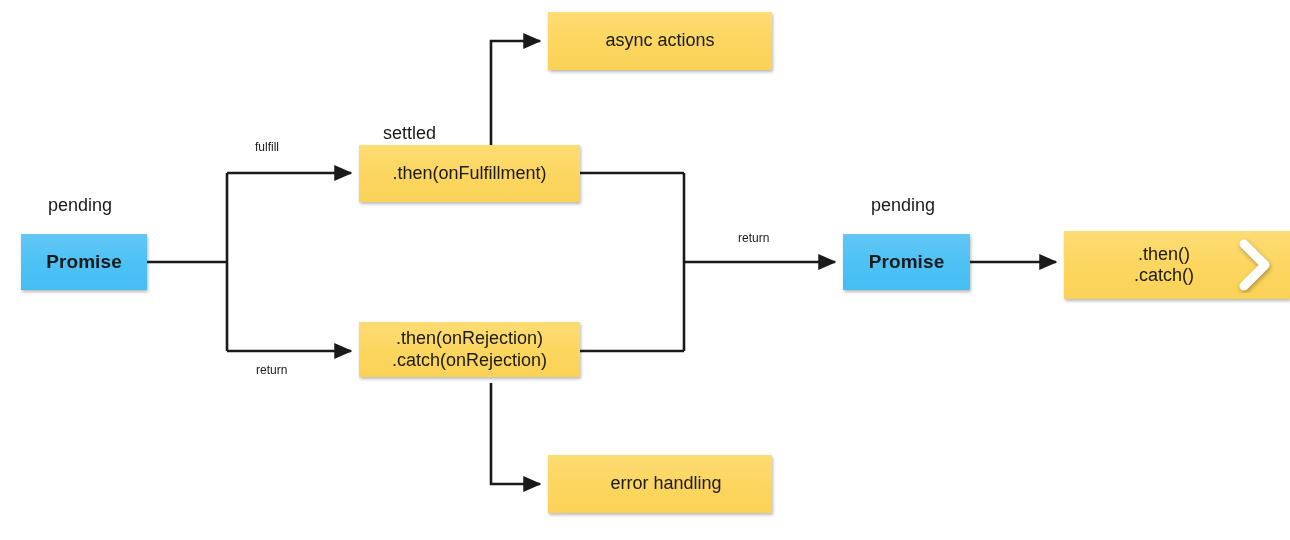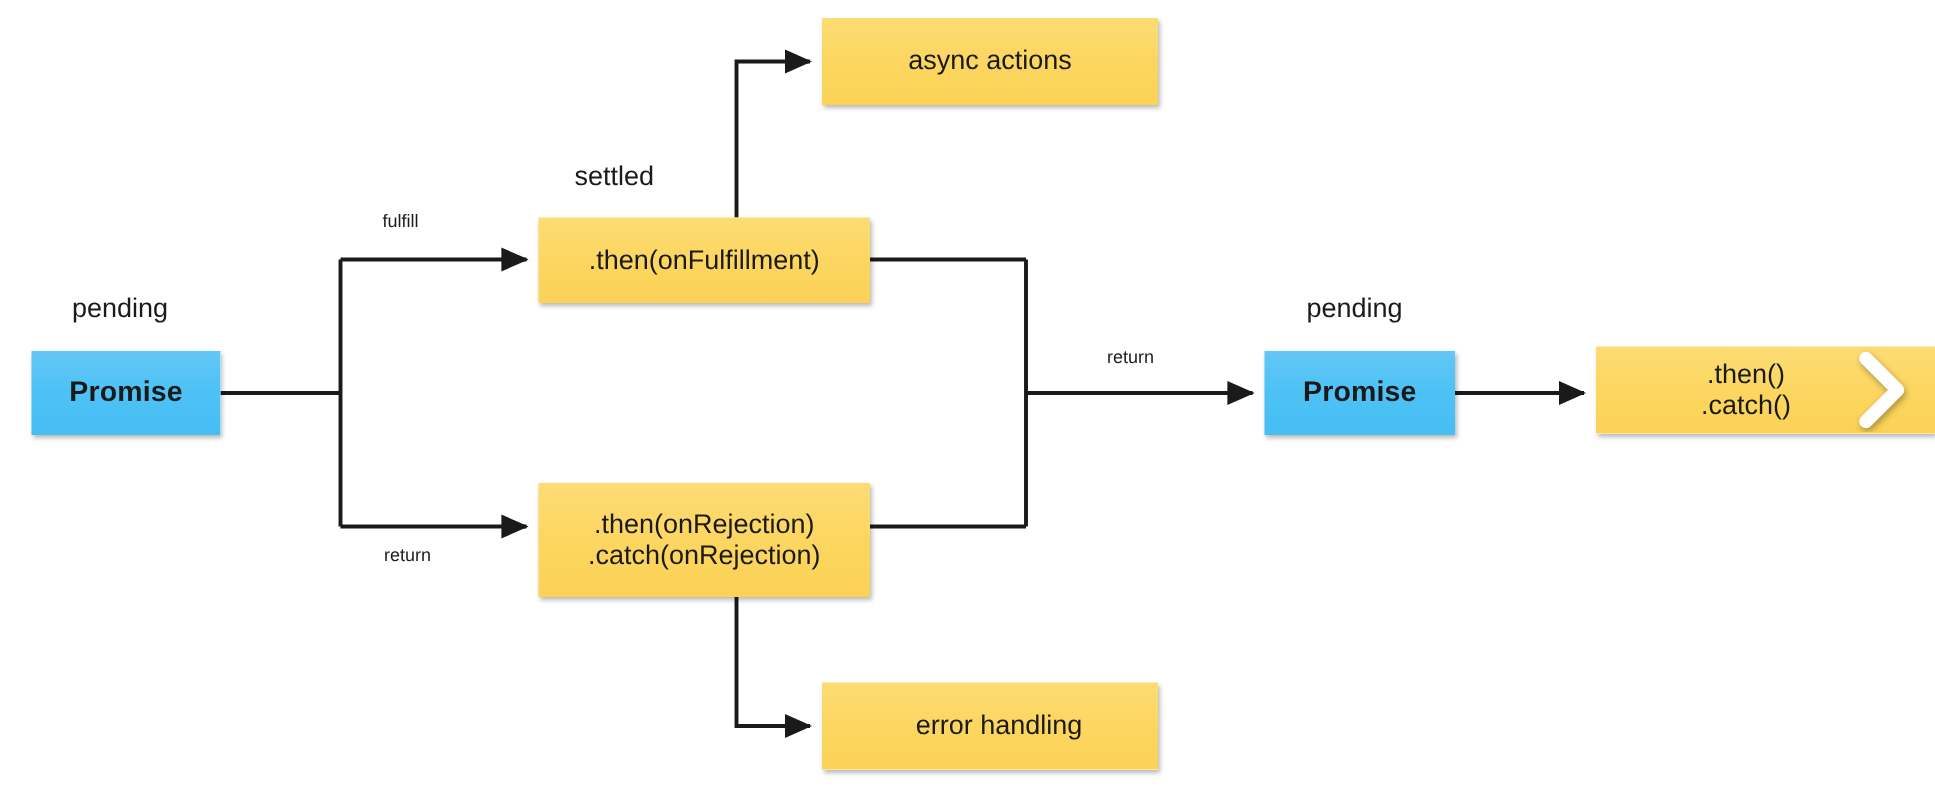--- a/index.html
+++ b/index.html
@@ -109,21 +109,21 @@
       <path d="M 684 173 L 684 351"></path>
 
       <path d="M 684 262 L 835 262" marker-end="url(#arrowhead)"></path>
 
       <path d="M 970 262 L 1056 262" marker-end="url(#arrowhead)"></path>
     </g>
   </svg>
 
   <div class="state-label" style="left:48px; top:195px;">pending</div>
 
-  <div class="state-label" style="left:383px; top:107px;">settled</div>
+  <div class="state-label" style="left:383px; top:123px;">settled</div>
 
   <div class="state-label" style="left:871px; top:195px;">pending</div>
 
   <div class="edge-label" style="left:255px; top:140px;">fulfill</div>
 
   <div class="edge-label" style="left:256px; top:363px;">return</div>
 
   <div class="edge-label" style="left:738px; top:231px;">return</div>
 
   <div class="node node-blue" style="left:21px; top:234px; width:126px; height:56px;">
@@ -131,34 +131,34 @@
   </div>
 
   <div class="node node-yellow" style="left:548px; top:12px; width:224px; height:58px;">
     <span class="node-label">async actions</span>
   </div>
 
   <div class="node node-yellow" style="left:359px; top:145px; width:221px; height:57px;">
     <span class="node-label">.then(onFulfillment)</span>
   </div>
 
-  <div class="node node-yellow" style="left:359px; top:322px; width:221px; height:76px;">
+  <div class="node node-yellow" style="left:359px; top:322px; width:221px; height:55px;">
     <span class="node-label">.then(onRejection)
 .catch(onRejection)</span>
   </div>
 
   <div class="node node-yellow" style="left:548px; top:455px; width:224px; height:58px;padding-left:12px;">
     <span class="node-label">error handling</span>
   </div>
 
   <div class="node node-blue" style="left:843px; top:234px; width:127px; height:56px;">
     <span class="node-label">Promise</span>
   </div>
 
-  <div class="node node-yellow" style="left:1064px; top:231px; width:226px; height:58px;">
+  <div class="node node-yellow" style="left:1064px; top:231px; width:226px; height:68px;">
     <span class="node-label" style="margin-right:26px;">.then()
 .catch()</span>
     <svg class="chevron-icon" viewBox="0 0 40 56">
       <path d="M 10 7 L 31 28 L 10 49" fill="none" stroke="#ffffff" stroke-width="9" stroke-linecap="round" stroke-linejoin="round" style="filter: drop-shadow(1.5px 2px 2px rgba(0,0,0,0.32));"></path>
     </svg>
   </div>
 
 </div>
 
 </body></html>

